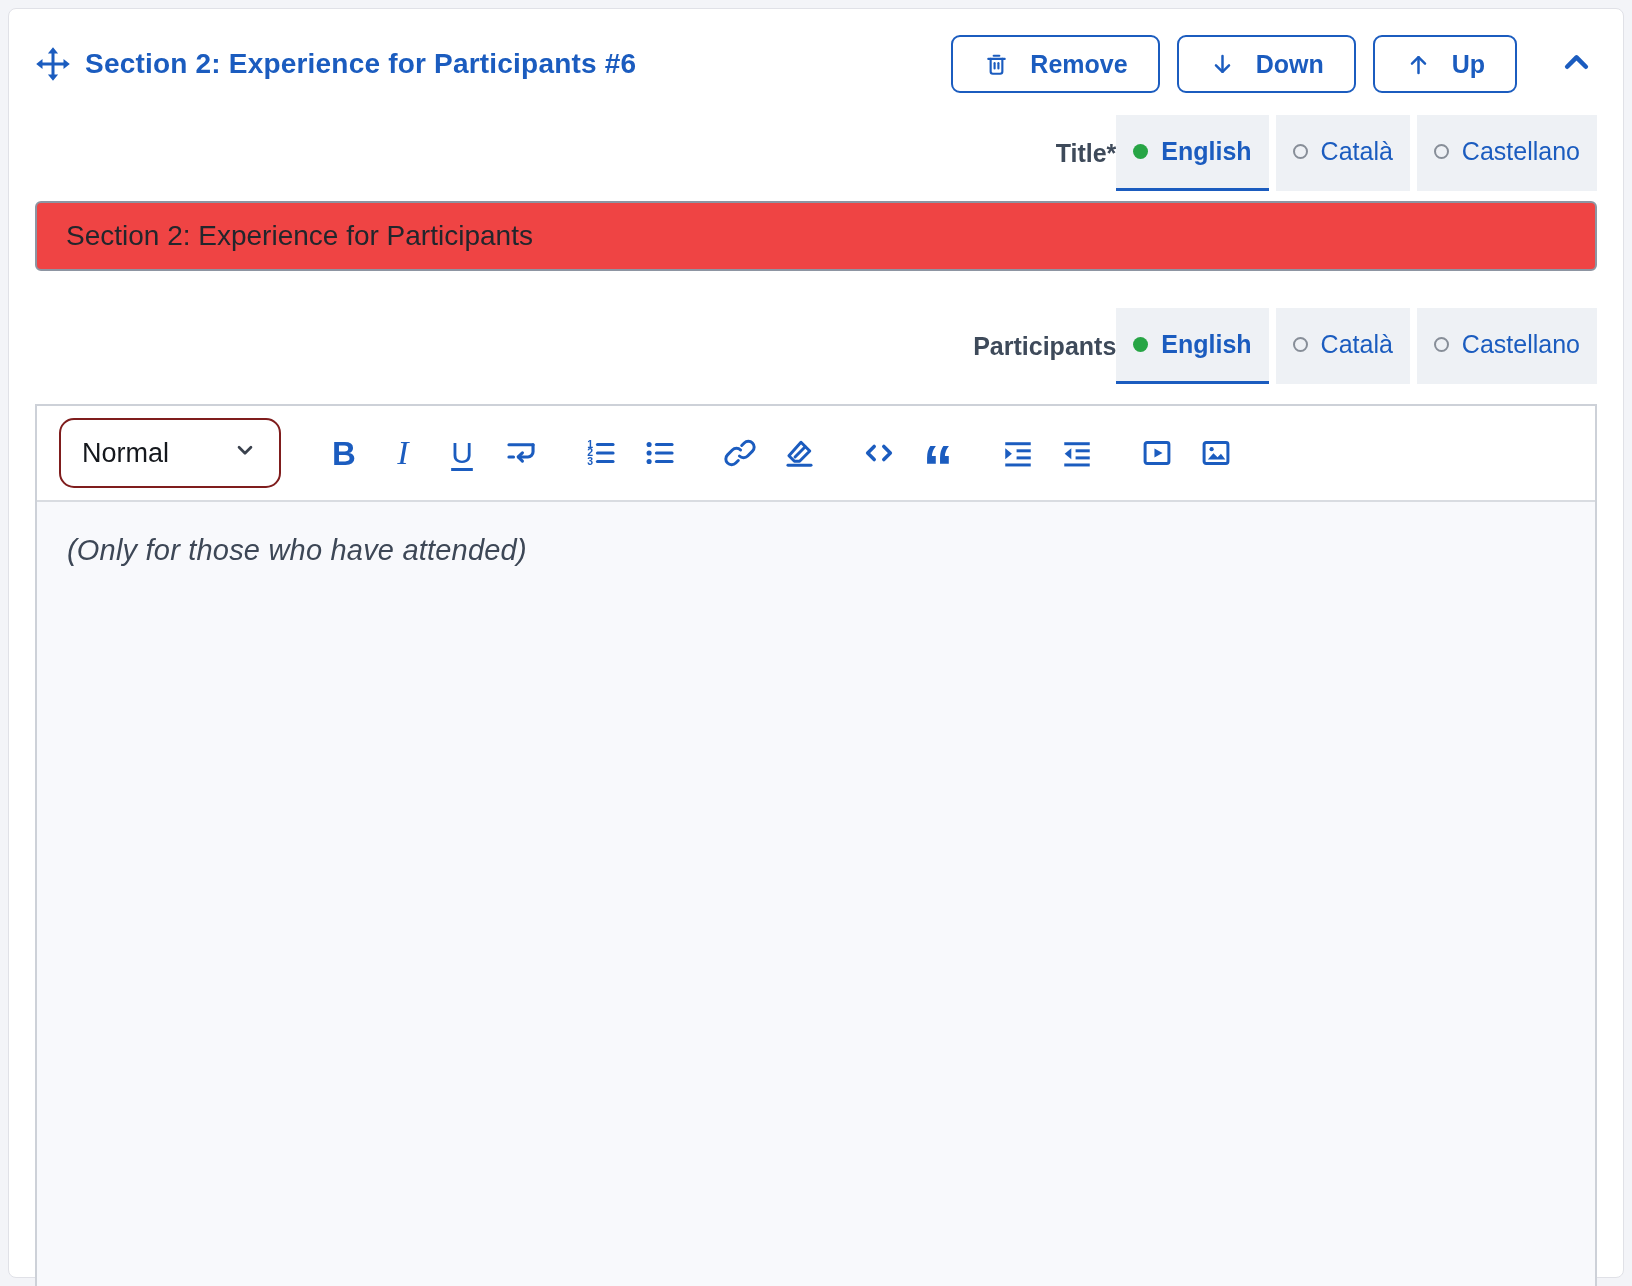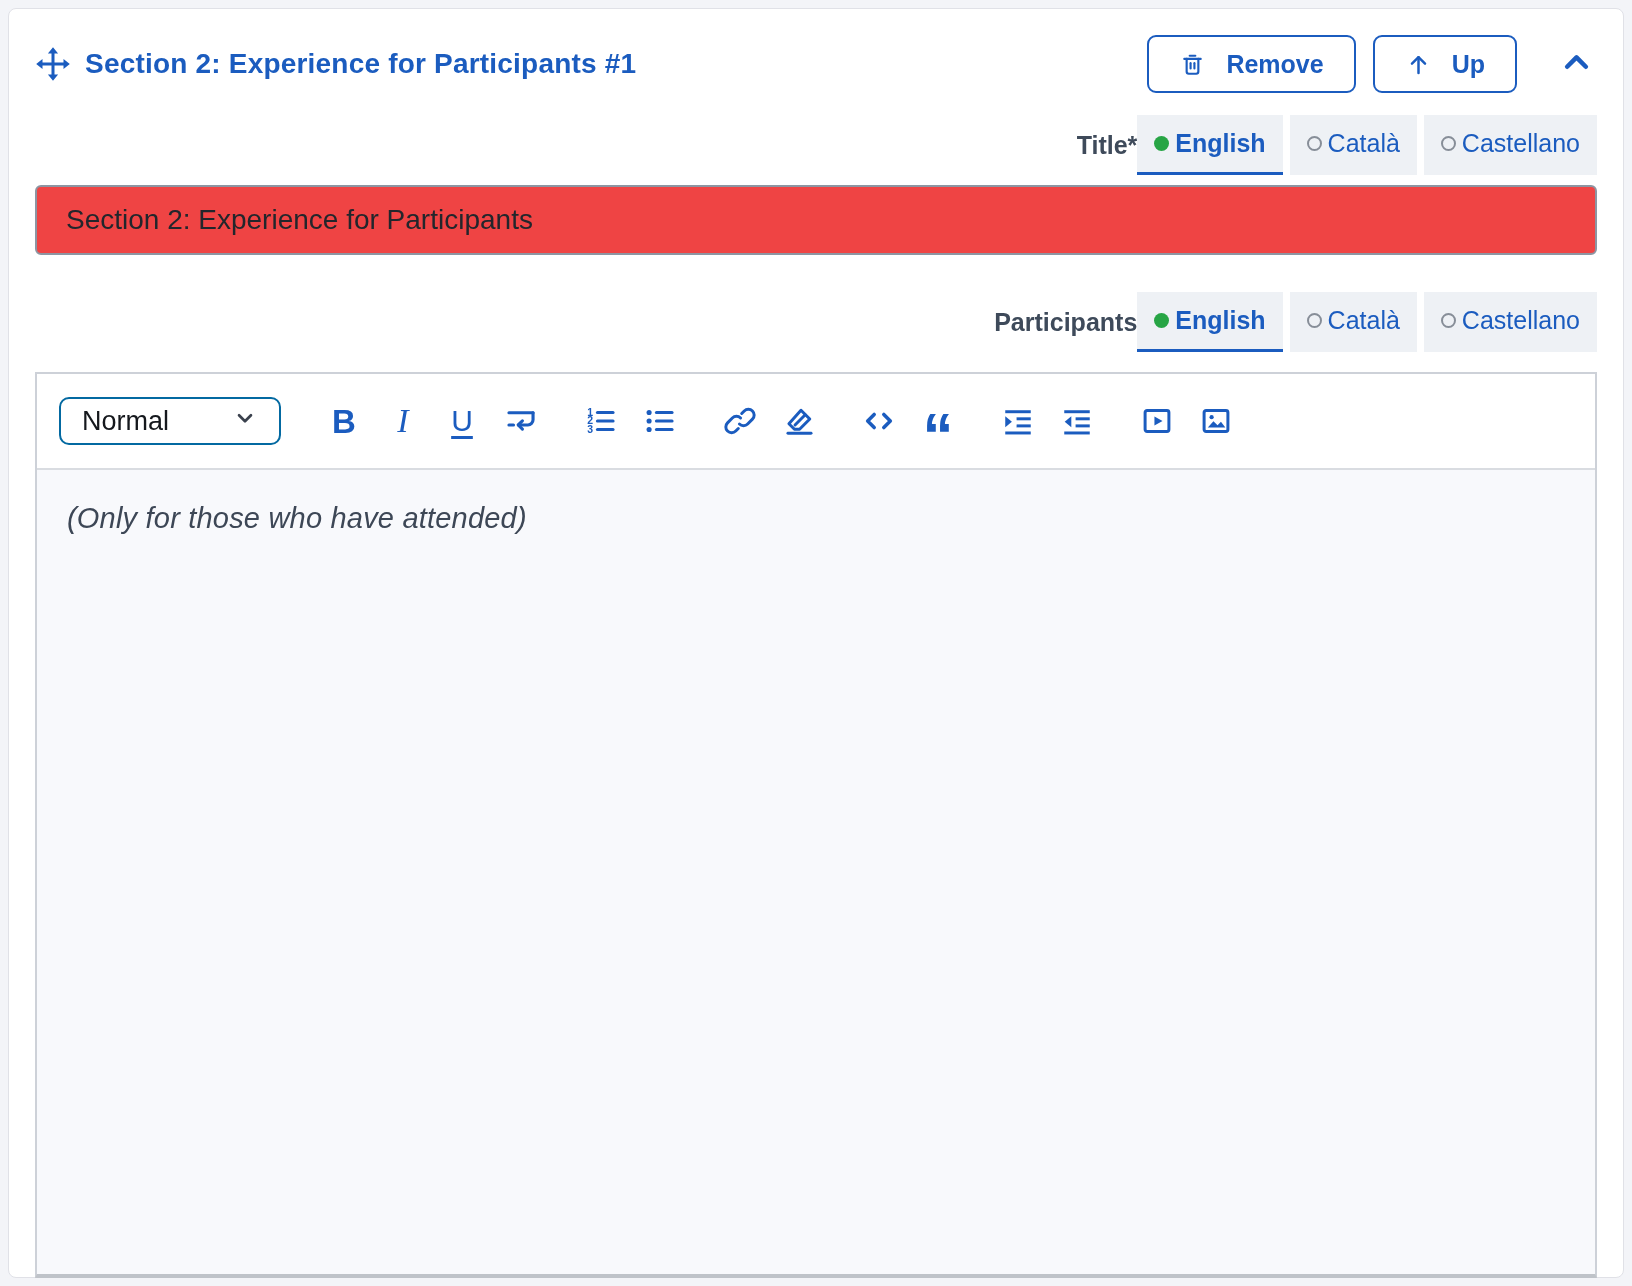--- a/index.html
+++ b/index.html
@@ -59,23 +59,23 @@
   .field-row{
     display:flex;align-items:center;justify-content:flex-end;
     margin-bottom:10px;
   }
   .field-label{
     color:var(--label);
     font-size:25px;font-weight:700;
   }
   .lang-tabs{display:flex;gap:7px;align-items:stretch;}
   .lang-tab{
-    display:inline-flex;align-items:center;gap:6px;
+    display:inline-flex;align-items:center;gap:13px;
     background:#eef1f5;
-    padding:14px 17px;
+    padding:22px 17px;
     font-size:25px;color:var(--primary);
     border:none;cursor:pointer;
     font-family:"Liberation Sans",sans-serif;
     border-bottom:3px solid transparent;
   }
   .lang-tab.active{font-weight:700;border-bottom:3px solid var(--primary);}
   .dot{
     width:15px;height:15px;border-radius:50%;
     background:var(--green);flex:0 0 auto;
   }
@@ -105,22 +105,22 @@
   .toolbar{
     display:flex;align-items:center;
     height:96px;flex:0 0 auto;
     padding:0 22px;
     gap:46px;
     border-bottom:2px solid #d9dce1;
     background:#fff;
   }
   .fmt-select{
     display:inline-flex;align-items:center;justify-content:space-between;
-    width:222px;height:48px;
-    border:2px solid #0369a1;border-radius:10px;
+    width:222px;height:70px;
+    border:2px solid #7f1d1d;border-radius:15px;
     background:#fff;padding:0 21px;
     font-family:"Liberation Sans",sans-serif;
     font-size:27px;color:#15181d;
     cursor:pointer;
   }
   .tb-group{display:flex;align-items:center;gap:25px;}
   .tb-btn{
     border:none;background:none;padding:0;
     color:var(--primary);cursor:pointer;
     display:flex;align-items:center;justify-content:center;
@@ -150,36 +150,45 @@
 
 <div class="card">
 
   
   <div class="hdr">
     <span class="drag">
       <svg viewBox="0 0 24 24" width="36" height="36">
         <path fill="currentColor" d="M12 .8 L8.6 5 H11 V11 H5 V8.6 L.8 12 L5 15.4 V13 H11 V19 H8.6 L12 23.2 L15.4 19 H13 V13 H19 V15.4 L23.2 12 L19 8.6 V11 H13 V5 H15.4 Z"></path>
       </svg>
     </span>
-    <span class="hdr-title">Section 2: Experience for Participants #1</span>
+    <span class="hdr-title">Section 2: Experience for Participants #6</span>
 
     <div class="hdr-actions">
       <button class="btn">
         <span>
           <svg viewBox="0 0 24 24" width="27" height="27" fill="none" stroke="currentColor" stroke-width="1.9" stroke-linecap="round" stroke-linejoin="round">
             <path d="M9.5 4.2h5"></path>
               <path d="M4.7 7h14.6"></path>
             <path d="M6.8 7v11.3a1.9 1.9 0 0 0 1.9 1.9h6.6a1.9 1.9 0 0 0 1.9-1.9V7"></path>
             <path d="M10.3 10.8v4.8"></path>
               <path d="M13.7 10.8v4.8"></path>
           </svg>
         </span>
         <span>Remove</span>
       </button>
 
+      <button class="btn">
+        <span>
+          <svg viewBox="0 0 24 24" width="27" height="27" fill="none" stroke="currentColor" stroke-width="2.2" stroke-linecap="round" stroke-linejoin="round">
+            <path d="M12 4.5v14"></path>
+              <path d="M6.2 12.8 12 18.5l5.8-5.7"></path>
+          </svg>
+        </span>
+        <span>Down</span>
+      </button>
 
       <button class="btn">
         <span>
           <svg viewBox="0 0 24 24" width="27" height="27" fill="none" stroke="currentColor" stroke-width="2.2" stroke-linecap="round" stroke-linejoin="round">
             <path d="M12 19.5v-14"></path>
               <path d="M6.2 11.2 12 5.5l5.8 5.7"></path>
           </svg>
         </span>
         <span>Up</span>
       </button>

